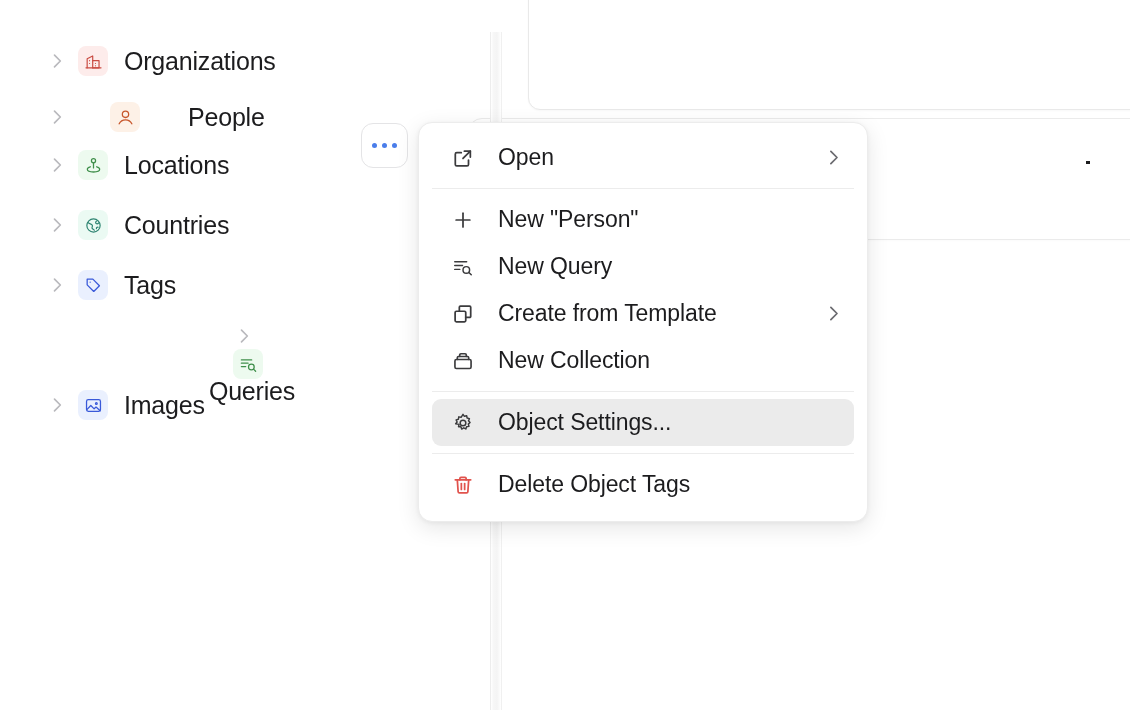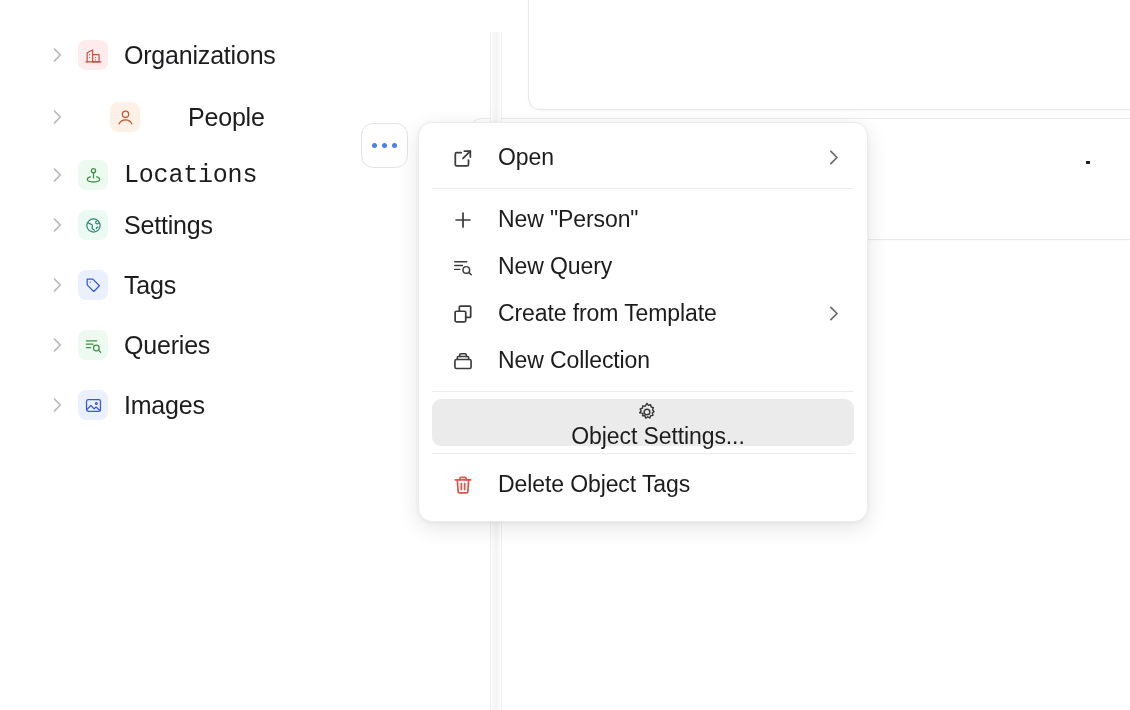--- a/index.html
+++ b/index.html
@@ -149,21 +149,21 @@
 
   .menu-item {
     height: 47px;
     display: flex;
     align-items: center;
     border-radius: 9px;
     padding: 0 10px 0 18px;
     box-sizing: border-box;
     text-align: center;
   }
-  .menu-item.selected { background: #ebebeb; flex-direction: column; }
+  .menu-item.selected { background: #ebebeb; }
 
   .menu-icon {
     width: 26px;
     flex: 0 0 26px;
     display: flex;
     align-items: center;
     justify-content: center;
     color: #3b3b3d;
   }
   .menu-icon svg { display: block; }
@@ -201,21 +201,21 @@
 
   <div class="content-panel"></div>
   <div class="content-panel-lower"></div>
   <div class="vertical-divider"></div>
   <div class="stray-dot"></div>
 
   <div id="sidebar">
       <div class="tree-row clipped-row" style="top: -37px;">
         <div class="tree-label"></div>
       </div>
-      <div class="tree-row" style="top: 33px;">
+      <div class="tree-row" style="top: 39px;">
         <div class="twisty">
           <svg width="20" height="20" viewBox="0 0 24 24" fill="none" stroke="currentColor" stroke-width="2" stroke-linecap="round" stroke-linejoin="round">
             <path d="M9 5l7 7-7 7"></path>
           </svg>
         </div>
         <div class="chip" style="background: rgb(253, 236, 235); color: rgb(201, 75, 66);">
           <svg width="19" height="19" viewBox="0 0 24 24" fill="none" stroke="currentColor" stroke-width="1.5" stroke-linecap="round" stroke-linejoin="round">
             <path d="M4 20V8.5L11 5v15"></path>
             <path d="M11 11h8v9h-8"></path>
             <path d="M7 11h0.01"></path>
@@ -234,21 +234,21 @@
           </svg>
         </div>
         <div class="chip" style="background: rgb(253, 241, 231); color: rgb(199, 86, 43);">
           <svg width="19" height="19" viewBox="0 0 24 24" fill="none" stroke="currentColor" stroke-width="1.6" stroke-linecap="round" stroke-linejoin="round">
             <circle cx="12" cy="8" r="4"></circle>
             <path d="M4 20c1.6-3.4 4.6-5 8-5s6.4 1.6 8 5"></path>
           </svg>
         </div>
         <div class="tree-label">People</div>
       </div>
-      <div class="tree-row" style="top: 153px; font-family: Liberation Mono, monospace;">
+      <div class="tree-row" style="top: 143px;">
         <div class="twisty">
           <svg width="20" height="20" viewBox="0 0 24 24" fill="none" stroke="currentColor" stroke-width="2" stroke-linecap="round" stroke-linejoin="round">
             <path d="M9 5l7 7-7 7"></path>
           </svg>
         </div>
         <div class="chip" style="background: rgb(237, 250, 239); color: rgb(63, 143, 75);">
           <svg width="19" height="19" viewBox="0 0 24 24" fill="none" stroke="currentColor" stroke-width="1.6" stroke-linecap="round" stroke-linejoin="round">
             <circle cx="12" cy="6" r="2.6"></circle>
             <path d="M12 8.6V15"></path>
             <path d="M8 13.6C5.7 14.2 4.2 15.4 4.2 16.8c0 1.9 3.5 3.4 7.8 3.4s7.8-1.5 7.8-3.4c0-1.4-1.5-2.6-3.8-3.2"></path>
@@ -263,37 +263,37 @@
           </svg>
         </div>
         <div class="chip" style="background: rgb(235, 250, 243); color: rgb(46, 132, 113);">
           <svg width="19" height="19" viewBox="0 0 24 24" fill="none" stroke="currentColor" stroke-width="1.5" stroke-linecap="round" stroke-linejoin="round">
             <circle cx="12" cy="12" r="8.4"></circle>
             <path d="M5.2 8.5c1.6 1.9 4.3 1.1 5.3 3.1.8 1.7-1 2.6-0.2 4 0.6 1.1 2.2 1.1 2.8 2.4"></path>
             <path d="M16.2 6.4c-1.5 0.6-2 2.2-0.9 3 1 0.7 2.6 0.1 3.4-0.8"></path>
             <path d="M17.8 14.2c-1.3-0.4-2.4 0.6-2.1 1.8"></path>
           </svg>
         </div>
-        <div class="tree-label">Settings</div>
+        <div class="tree-label">Countries</div>
       </div>
       <div class="tree-row" style="top: 263px;">
         <div class="twisty">
           <svg width="20" height="20" viewBox="0 0 24 24" fill="none" stroke="currentColor" stroke-width="2" stroke-linecap="round" stroke-linejoin="round">
             <path d="M9 5l7 7-7 7"></path>
           </svg>
         </div>
         <div class="chip" style="background: rgb(234, 240, 254); color: rgb(57, 89, 217);">
           <svg width="19" height="19" viewBox="0 0 24 24" fill="none" stroke="currentColor" stroke-width="1.6" stroke-linecap="round" stroke-linejoin="round">
             <path d="M4 4h7.2l8.3 8.3-7.2 7.2L4 11.2z"></path>
             <path d="M7.8 7.8h0.01"></path>
           </svg>
         </div>
         <div class="tree-label">Tags</div>
       </div>
-      <div class="tree-row" style="top: 323px;">
+      <div class="tree-row" style="top: 323px; flex-direction: column;">
         <div class="twisty">
           <svg width="20" height="20" viewBox="0 0 24 24" fill="none" stroke="currentColor" stroke-width="2" stroke-linecap="round" stroke-linejoin="round">
             <path d="M9 5l7 7-7 7"></path>
           </svg>
         </div>
         <div class="chip" style="background: rgb(237, 250, 239); color: rgb(63, 143, 75);">
           <svg width="19" height="19" viewBox="0 0 24 24" fill="none" stroke="currentColor" stroke-width="1.6" stroke-linecap="round" stroke-linejoin="round">
             <path d="M3 6.2h13"></path>
             <path d="M3 10.4h8.5"></path>
             <path d="M3 14.6h5.5"></path>

